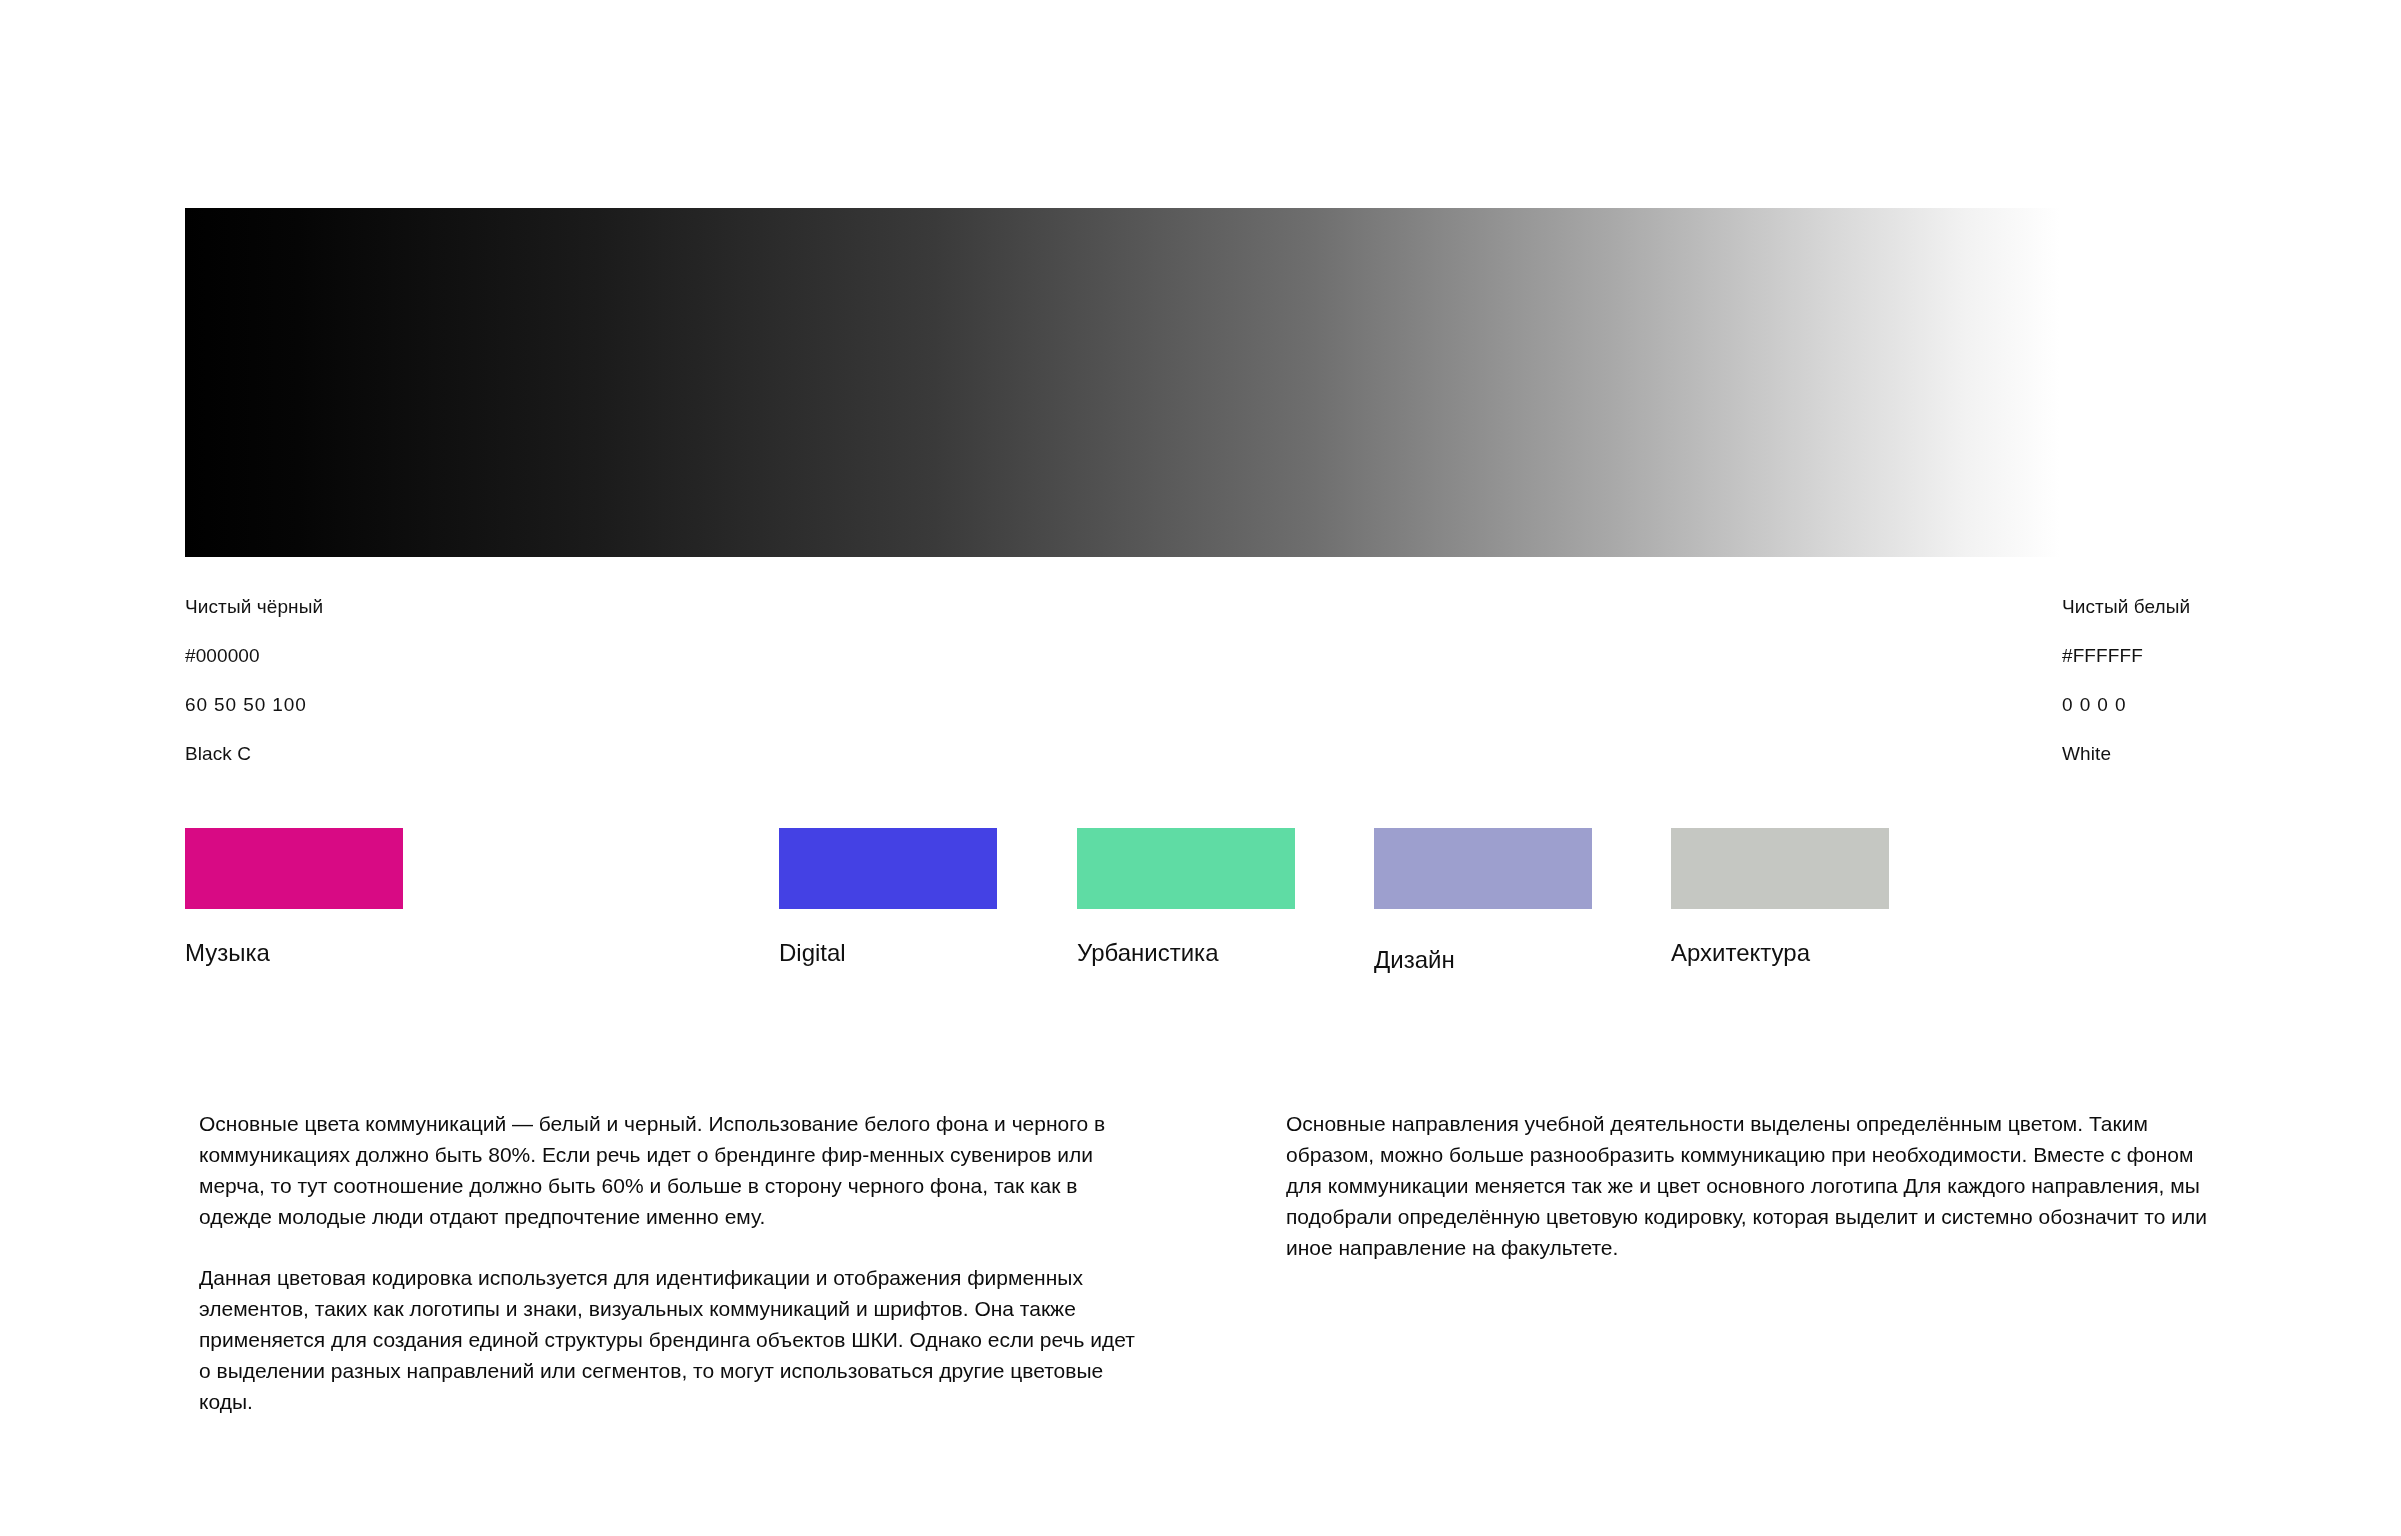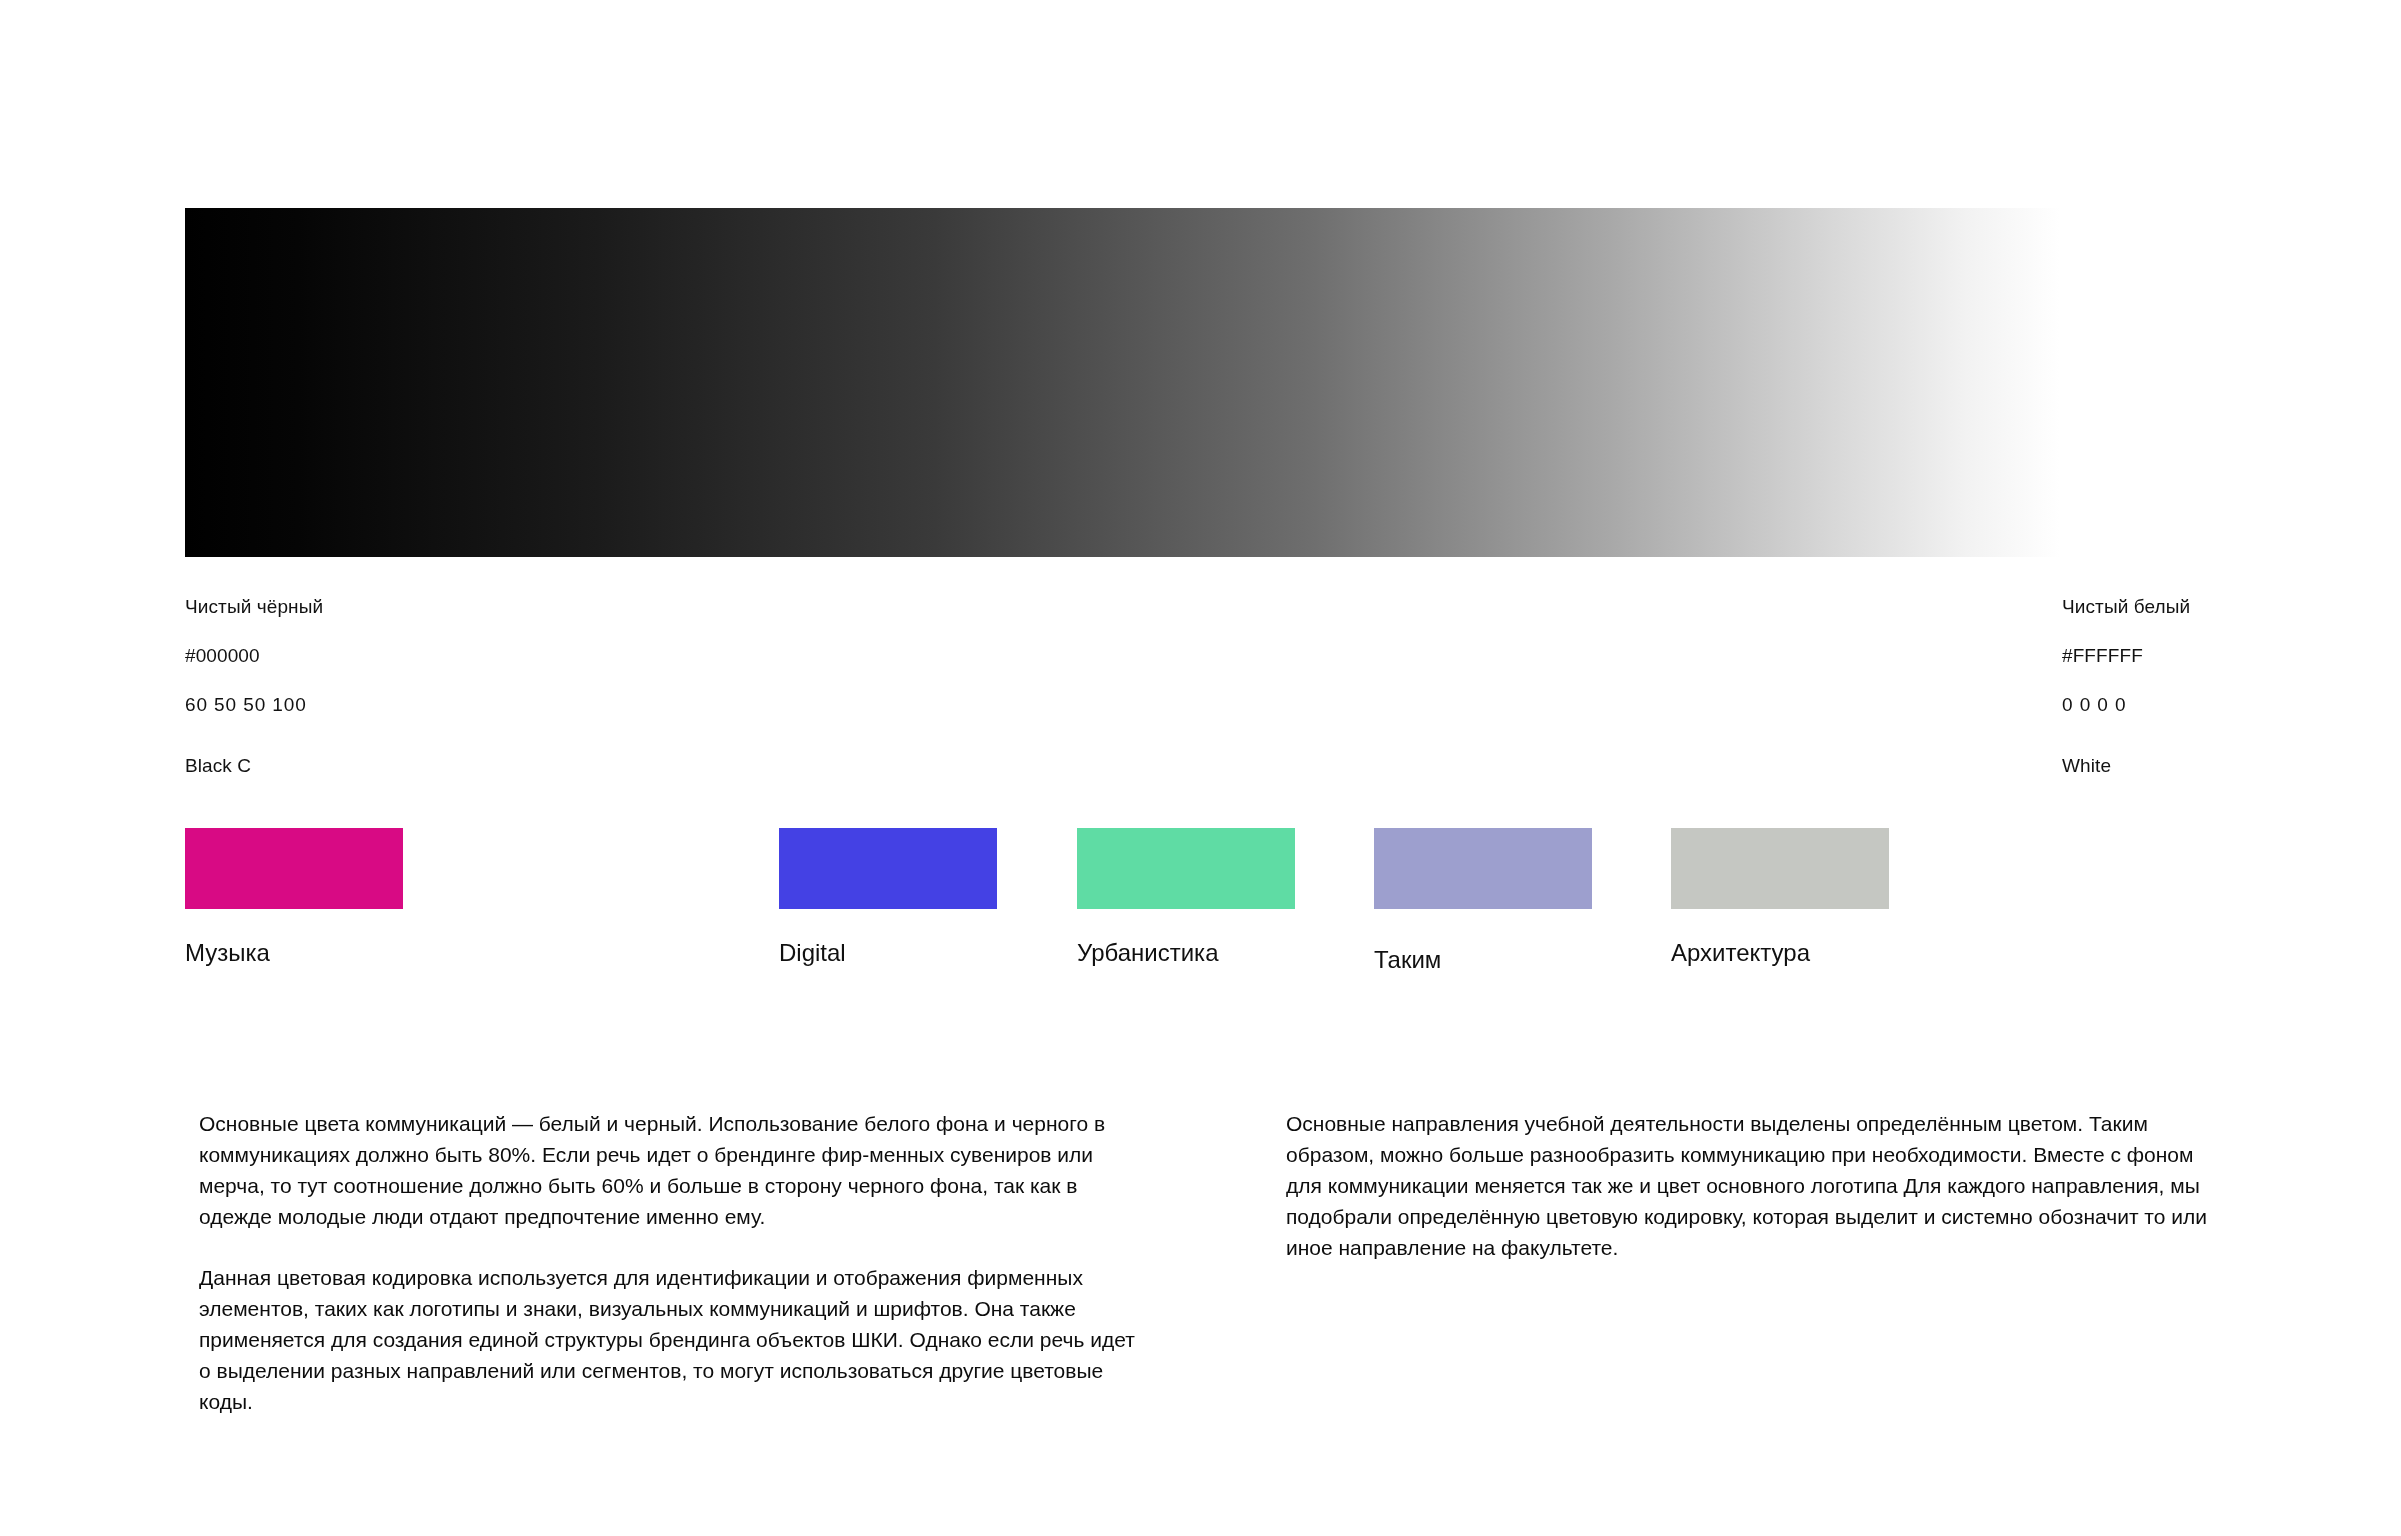--- a/index.html
+++ b/index.html
@@ -37,21 +37,21 @@
     position: absolute;
     font-size: 19px;
     line-height: 1;
     letter-spacing: 0.1px;
     color: #121212;
   }
   .spec-left  { left: 185px; top: 597px; }
   .spec-right { left: 2062px; top: 597px; }
   .spec-block .spec-name  { margin: 0 0 30px 0; }
   .spec-block .spec-hex   { margin: 0 0 30px 0; }
-  .spec-block .spec-cmyk  { margin: 0 0 42px 0; letter-spacing: 0.9px; }
+  .spec-block .spec-cmyk  { margin: 0 0 30px 0; letter-spacing: 0.9px; }
   .spec-block .spec-pant  { margin: 0; }
 
   
   .swatch-row {
     position: absolute;
     left: 185px;
     top: 828px;
     width: 1996px;
     height: 165px;
   }
@@ -120,21 +120,21 @@
     <div class="swatch-label">Digital</div>
   </div>
 
   <div class="swatch-cell" style="left:892px">
     <div class="swatch-chip" style="background: rgb(95, 220, 164);"></div>
     <div class="swatch-label">Урбанистика</div>
   </div>
 
   <div class="swatch-cell nudge" style="left:1189px">
     <div class="swatch-chip" style="background: rgb(157, 159, 206);"></div>
-    <div class="swatch-label">Таким</div>
+    <div class="swatch-label">Дизайн</div>
   </div>
 
   <div class="swatch-cell" style="left:1486px">
     <div class="swatch-chip" style="background: rgb(197, 199, 194);"></div>
     <div class="swatch-label">Архитектура</div>
   </div>
 
 
 </div>
 

